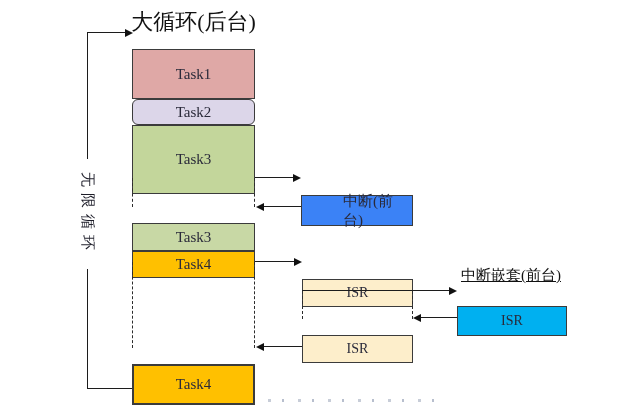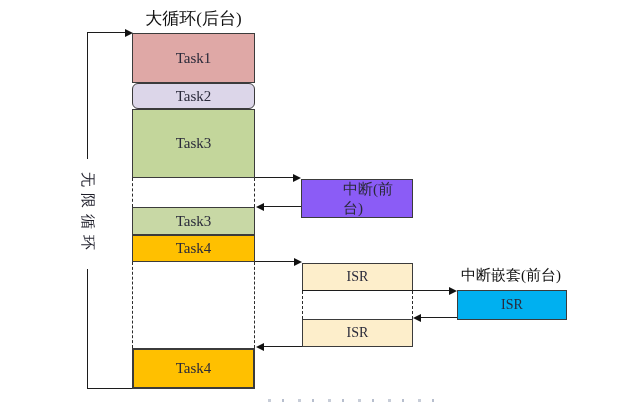--- a/index.html
+++ b/index.html
@@ -7,21 +7,21 @@
   #stage{
     position:relative;width:641px;height:405px;background:#ffffff;
     font-family:"Liberation Serif","DejaVu Serif",serif;
     color:#1c1c28;overflow:hidden;
   }
   .abs{position:absolute;box-sizing:border-box;}
   
   .box{
     border:1px solid #3b3b3b;
     display:flex;align-items:center;justify-content:center;
-    font-size:15px;color:#2a2a3a;
+    font-size:15px;color:#2a2a3a;margin-top:16px;
   }
   .box.thick{border-width:2px;}
   
   .lbl{white-space:nowrap;text-align:center;color:#111;}
   
   .hline{height:0;border-top:1.4px solid #1c1c1c;}
   
   .vline{width:0;border-left:1.4px solid #1c1c1c;}
   
   .vdash{width:0;border-left:1px dashed #2b2b2b;}
@@ -41,21 +41,21 @@
     height:3px;
     background:repeating-linear-gradient(to right,#9aa4b8 0 3px,transparent 3px 14px,#7d8aa5 14px 16px,transparent 16px 30px);
     opacity:.55;
   }
 </style>
 </head>
 <body>
 
 <div id="stage">
 
-  <div class="abs lbl" style="left:120px;top:7px;width:147px;font-size:17px;">大循环(后台)</div>
+  <div class="abs lbl" style="left:120px;top:7px;width:147px;font-size:22px;">大循环(后台)</div>
 
   <div class="abs vline" style="left:87px;top:32px;height:138px;"></div>
   <div class="abs vline" style="left:87px;top:257px;height:132px;"></div>
   <div class="abs hline" style="left:87px;top:32px;width:39px;"></div>
   <div class="abs ah right" style="left:125px;top:29px;"></div>
   <div class="abs hline" style="left:87px;top:388px;width:46px;"></div>
   <div class="abs vertical-label" style="left:33px;top:205px;width:110px;height:18px;">无限循环</div>
 
   <div class="abs box" style="left: 132px; top: 33px; width: 123px; height: 50px; background-color: rgb(223, 168, 166);">
     <span>Task1</span>
@@ -74,21 +74,21 @@
   </div>
   <div class="abs box thick" style="left: 132px; top: 348px; width: 123px; height: 41px; background-color: rgb(255, 192, 0);">
     <span>Task4</span>
   </div>
 
   <div class="abs vdash" style="left:132px;top:178px;height:29px;"></div>
   <div class="abs vdash" style="left:254px;top:178px;height:29px;"></div>
   <div class="abs vdash" style="left:132px;top:262px;height:86px;"></div>
   <div class="abs vdash" style="left:254px;top:262px;height:86px;"></div>
 
-  <div class="abs box" style="left: 301px; top: 179px; width: 112px; height: 39px; background-color: #8b5cf6; padding-left: 41px;">
+  <div class="abs box" style="left: 301px; top: 179px; width: 112px; height: 31px; background-color: #3b82f6; padding-left: 41px;">
     <span>中断(前台)</span>
   </div>
 
   <div class="abs hline" style="left:255px;top:177px;width:39px;"></div>
   <div class="abs ah right" style="left:293px;top:174px;"></div>
 
   <div class="abs hline" style="left:264px;top:206px;width:37px;"></div>
   <div class="abs ah left" style="left:256px;top:203px;"></div>
 
   <div class="abs box" style="left: 302px; top: 263px; width: 111px; height: 28px; font-size: 14px; background-color: rgb(253, 238, 203);">
@@ -97,21 +97,21 @@
   <div class="abs box" style="left: 302px; top: 319px; width: 111px; height: 28px; font-size: 14px; background-color: rgb(253, 238, 203);">
     <span>ISR</span>
   </div>
 
   <div class="abs vdash" style="left:302px;top:291px;height:28px;"></div>
   <div class="abs vdash" style="left:412px;top:291px;height:28px;"></div>
 
   <div class="abs hline" style="left:255px;top:261px;width:39px;"></div>
   <div class="abs ah right" style="left:294px;top:258px;"></div>
 
-  <div class="abs lbl" style="left:435px;top:266px;width:152px;font-size:15px;">中断嵌套(前台)</div>
+  <div class="abs lbl" style="left:435px;top:266px;width:152px;font-size:15px;text-decoration:underline;">中断嵌套(前台)</div>
   <div class="abs box" style="left: 457px; top: 290px; width: 110px; height: 30px; font-size: 14px; background-color: rgb(0, 176, 240);">
     <span>ISR</span>
   </div>
 
   <div class="abs hline" style="left:302px;top:290px;width:148px;"></div>
   <div class="abs ah right" style="left:449px;top:287px;"></div>
 
   <div class="abs hline" style="left:421px;top:317px;width:36px;"></div>
   <div class="abs ah left" style="left:413px;top:314px;"></div>
 

